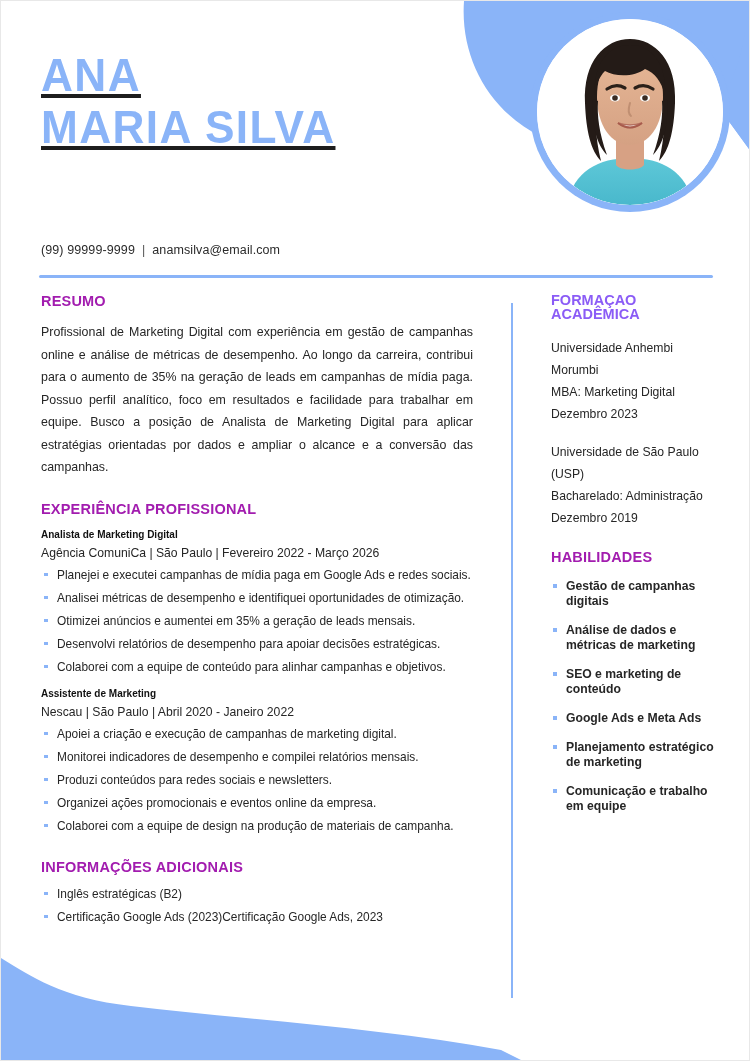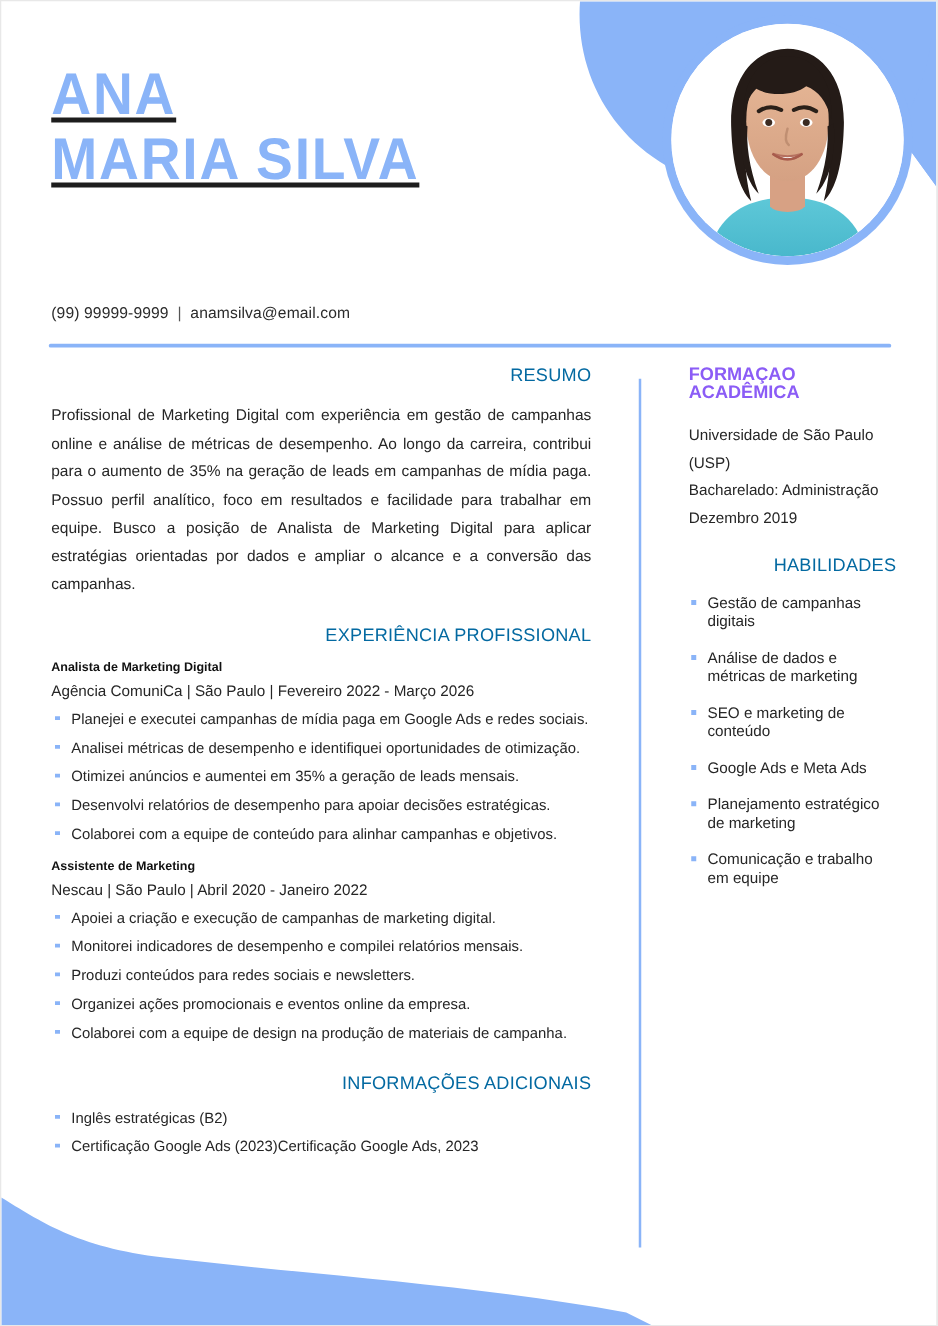--- a/index.html
+++ b/index.html
@@ -94,27 +94,26 @@
   }
   #col-right {
     position: absolute;
     left: 550px; top: 0;
     width: 166px;
   }
 
   
   .sec-head {
     font-family: "Liberation Sans Narrow", "Liberation Sans", sans-serif;
-    font-weight: 400;
+    font-weight: 700;
     font-size: 14.5px;
     letter-spacing: 0.2px;
-    color: #0369a1;
+    color: #a21caf;
     margin: 0 0 12px 0;
     text-transform: uppercase;
-    text-align: right;
   }
   .sec-head.spaced { margin-top: 26px; }
 
   #summary-text {
     font-size: 12.4px;
     line-height: 22.5px;
     text-align: justify;
     color: #262626;
     margin: 0 0 22px 0;
   }
@@ -162,21 +161,21 @@
   .edu-head span { display: block; }
   .edu-block { margin-bottom: 16px; }
   .edu-block p {
     margin: 0;
     font-size: 12.2px;
     line-height: 22px;
     color: #262626;
   }
 
   #skills-head { margin-top: 20px; margin-bottom: 14px; }
-  ul.slist { list-style: none; margin: 0; padding: 0; }
+  ul.slist { list-style: none; margin: 0; padding: 0; font-weight: bold; }
   ul.slist li {
     position: relative;
     padding-left: 15px;
     font-size: 12.2px;
     line-height: 15px;
     color: #262626;
     margin-bottom: 14px;
   }
   ul.slist li::before {
     content: "";
@@ -300,20 +299,25 @@
 
     </div>
 
     <div id="col-right">
 
       <h2 class="edu-head">
         <span>FORMAÇAO</span>
         <span>ACADÊMICA</span>
       </h2>
 
+      <div class="edu-block">
+        <p>Universidade Anhembi Morumbi</p>
+        <p>MBA: Marketing Digital</p>
+        <p>Dezembro 2023</p>
+      </div>
 
       <div class="edu-block">
         <p>Universidade de São Paulo (USP)</p>
         <p>Bacharelado: Administração</p>
         <p>Dezembro 2019</p>
       </div>
 
       <h2 class="sec-head" id="skills-head">HABILIDADES</h2>
       <ul class="slist">
         <li>Gestão de campanhas digitais</li>

